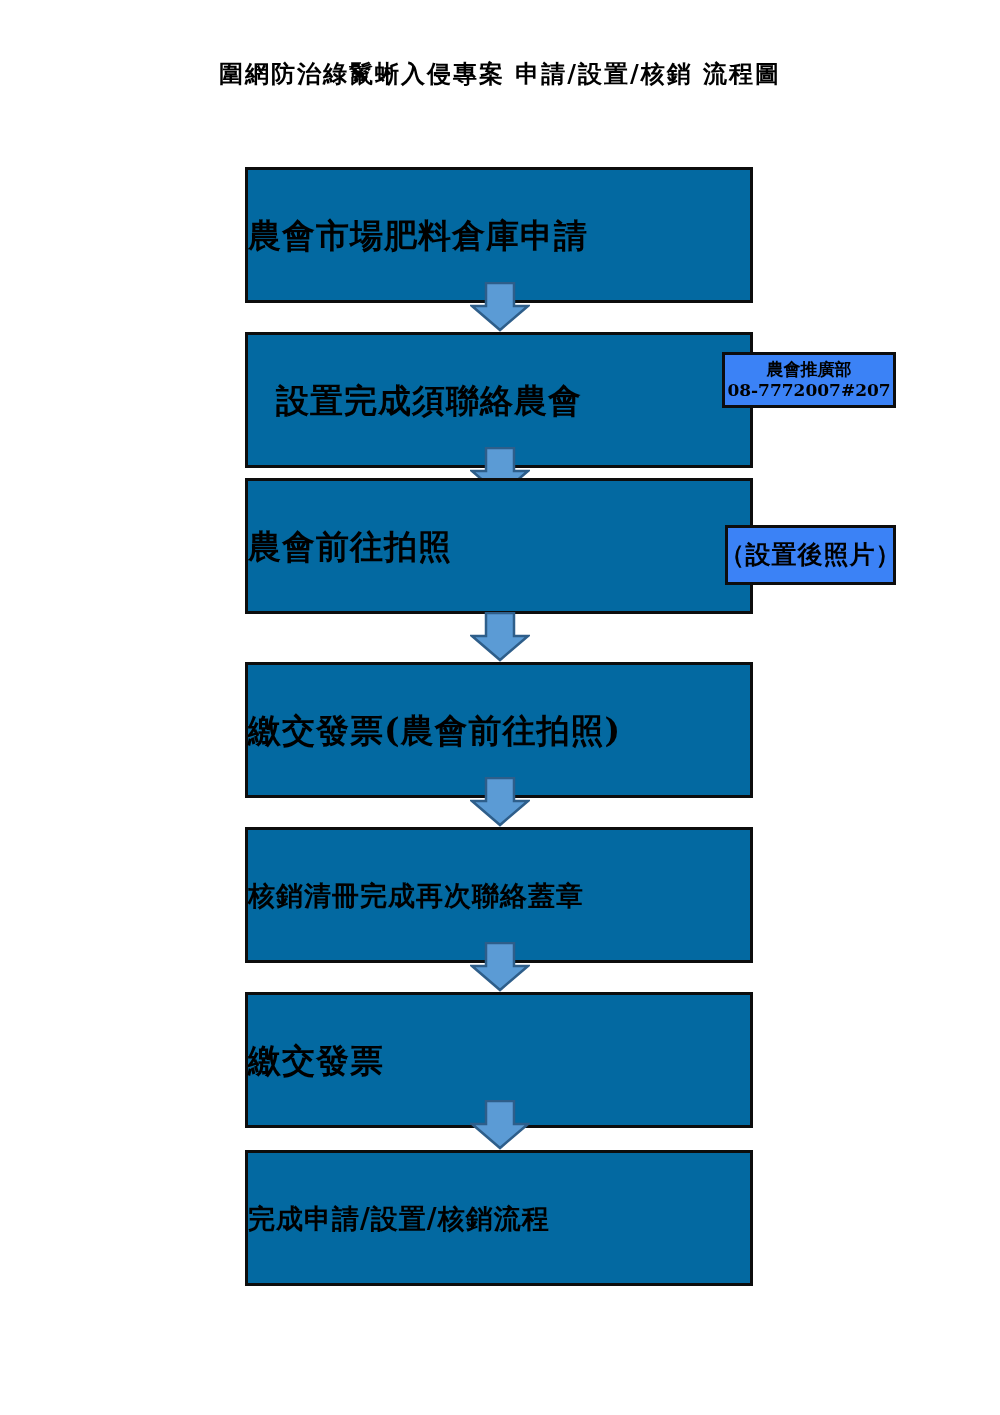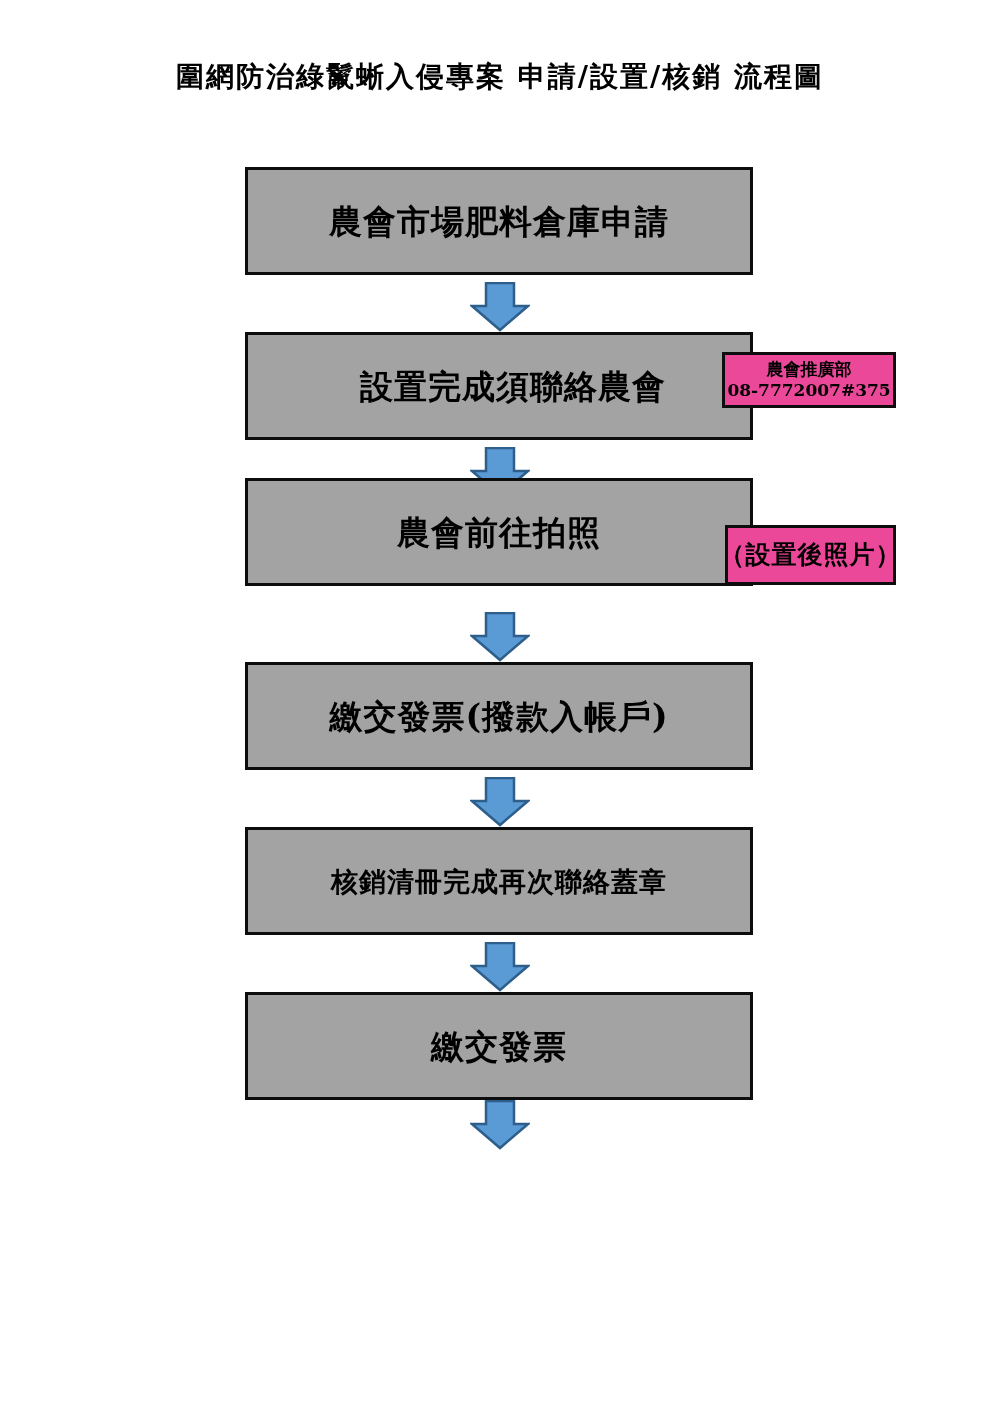--- a/index.html
+++ b/index.html
@@ -16,47 +16,47 @@
     overflow: hidden;
   }
 
   
   #chart-title {
     position: absolute;
     left: 0;
     top: 58px;
     width: 1000px;
     text-align: center;
-    font-size: 28px;
+    font-size: 24px;
     font-weight: bold;
     letter-spacing: 2px;
     white-space: nowrap;
     font-family: "DejaVu Serif", "Liberation Serif", serif;
   }
 
   
   #flow {
     position: absolute;
     left: 0;
     top: 0;
     width: 1000px;
     height: 1415px;
   }
 
   .flow-step {
     position: absolute;
     left: 245px;
     width: 508px;
-    height: 108px;
+    height: 136px;
     border: 3px solid #0d0d0d;
-    background: #a3a3a3;
+    background: #0369a1;
     box-sizing: border-box;
     display: flex;
     align-items: center;
-    justify-content: center;
+    justify-content: flex-start;
   }
   .flow-step .step-label {
     font-size: 33px;
     font-weight: bold;
     letter-spacing: 1px;
     line-height: 1;
     white-space: nowrap;
     text-align: center;
     font-family: "DejaVu Serif", "Liberation Serif", serif;
   }
@@ -75,21 +75,21 @@
   .flow-arrow svg {
     display: block;
     width: 60px;
     height: 50px;
   }
 
   
   .side-note {
     position: absolute;
     border: 3px solid #0d0d0d;
-    background: #ec4899;
+    background: #3b82f6;
     box-sizing: border-box;
     display: flex;
     flex-direction: column;
     align-items: center;
     justify-content: center;
     text-align: center;
   }
   .side-note .note-line {
     font-size: 17px;
     font-weight: bold;
@@ -132,21 +132,21 @@
       <polygon points="16,1 44,1 44,24 58,24 30,48 2,24 16,24" fill="#5B9BD5" stroke="#2E5E8A" stroke-width="2.5" stroke-linejoin="miter"></polygon>
     </svg>
   </div>
 
   <div class="flow-step" style="top:332px;padding-left:28px;">
     <span class="step-label">設置完成須聯絡農會</span>
   </div>
 
   <div class="side-note" id="side-note-contact">
     <span class="note-line">農會推廣部</span>
-    <span class="note-line">08-7772007#375</span>
+    <span class="note-line">08-7772007#207</span>
   </div>
 
   <div class="flow-arrow" style="top:447px;">
     <svg viewBox="0 0 60 50" xmlns="http://www.w3.org/2000/svg">
       <polygon points="16,1 44,1 44,24 58,24 30,48 2,24 16,24" fill="#5B9BD5" stroke="#2E5E8A" stroke-width="2.5" stroke-linejoin="miter"></polygon>
     </svg>
   </div>
 
   <div class="flow-step" style="top:478px;">
     <span class="step-label">農會前往拍照</span>
@@ -156,21 +156,21 @@
     <span class="note-line">（設置後照片）</span>
   </div>
 
   <div class="flow-arrow" style="top:612px;">
     <svg viewBox="0 0 60 50" xmlns="http://www.w3.org/2000/svg">
       <polygon points="16,1 44,1 44,24 58,24 30,48 2,24 16,24" fill="#5B9BD5" stroke="#2E5E8A" stroke-width="2.5" stroke-linejoin="miter"></polygon>
     </svg>
   </div>
 
   <div class="flow-step" style="top:662px;">
-    <span class="step-label">繳交發票(撥款入帳戶)</span>
+    <span class="step-label">繳交發票(農會前往拍照)</span>
   </div>
 
   <div class="flow-arrow" style="top:777px;">
     <svg viewBox="0 0 60 50" xmlns="http://www.w3.org/2000/svg">
       <polygon points="16,1 44,1 44,24 58,24 30,48 2,24 16,24" fill="#5B9BD5" stroke="#2E5E8A" stroke-width="2.5" stroke-linejoin="miter"></polygon>
     </svg>
   </div>
 
   <div class="flow-step small" style="top:827px;">
     <span class="step-label">核銷清冊完成再次聯絡蓋章</span>
@@ -185,14 +185,17 @@
   <div class="flow-step" style="top:992px;">
     <span class="step-label">繳交發票</span>
   </div>
 
   <div class="flow-arrow" style="top:1100px;">
     <svg viewBox="0 0 60 50" xmlns="http://www.w3.org/2000/svg">
       <polygon points="16,1 44,1 44,24 58,24 30,48 2,24 16,24" fill="#5B9BD5" stroke="#2E5E8A" stroke-width="2.5" stroke-linejoin="miter"></polygon>
     </svg>
   </div>
 
+  <div class="flow-step small" style="top:1150px;">
+    <span class="step-label">完成申請/設置/核銷流程</span>
+  </div>
 
 </div>
 
 </body></html>

